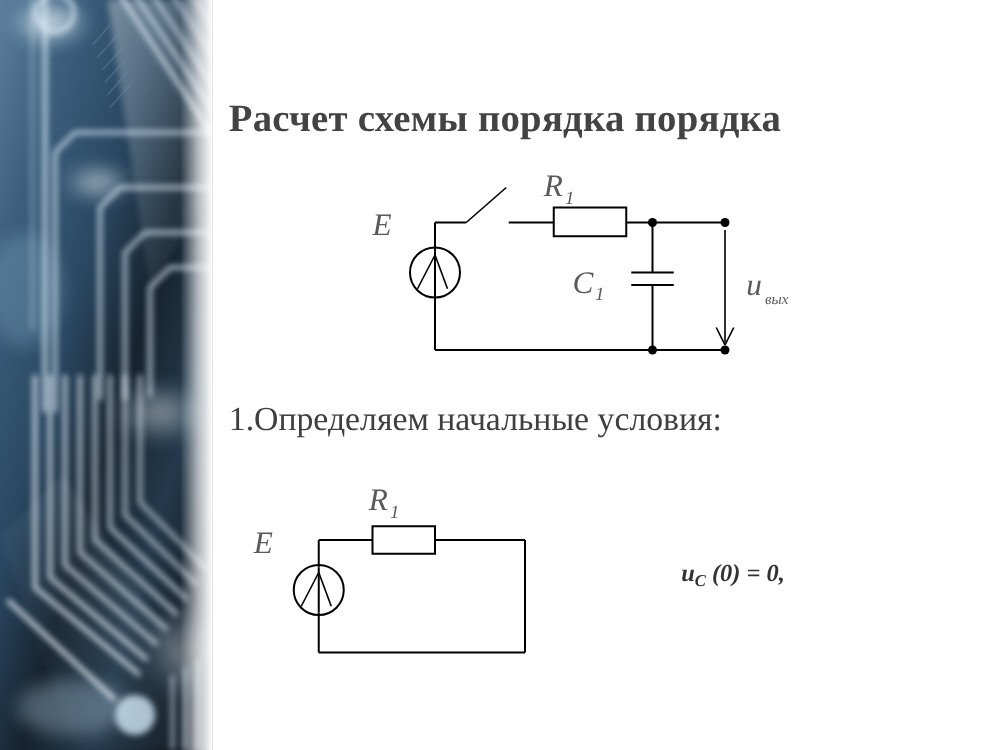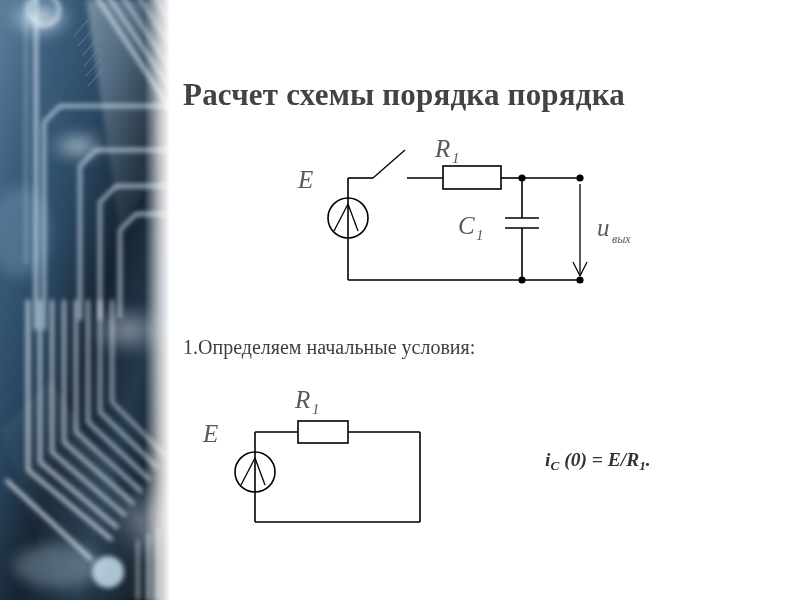--- a/index.html
+++ b/index.html
@@ -45,22 +45,22 @@
     line-height: 38px;
     color: #434343;
     letter-spacing: 0.2px;
     white-space: nowrap;
   }
 
   
   #step-text {
     position: absolute;
     left: 183px;
-    top: 336px;
-    font-size: 20px;
+    top: 320px;
+    font-size: 27px;
     color: #3f3f3f;
     white-space: nowrap;
   }
 
   
   #formula-block {
     position: absolute;
     left: 545px;
     top: 444px;
     font-weight: bold;
@@ -289,14 +289,14 @@
   <circle cx="70" cy="94" r="20" fill="none" stroke="#000000" stroke-width="1.6"></circle>
   <path class="wire-thin" d="M56,107 L70,80"></path>
   <path class="wire-thin" d="M80,107 L70,80"></path>
 
   <text class="sym-label" x="18" y="64">E</text>
   <text class="sym-label" x="110" y="30">R</text>
   <text class="sym-label-sub" x="127" y="36">1</text>
 </svg>
 
 <div id="formula-block">
-  <span class="frm"><span>i</span><sub>C</sub><span> (0) = E/R</span><sub>1</sub><span>.</span></span>
+  <span class="frm"><span>u</span><sub>C</sub><span> (0) = 0,</span></span>
 </div>
 
 </body></html>

